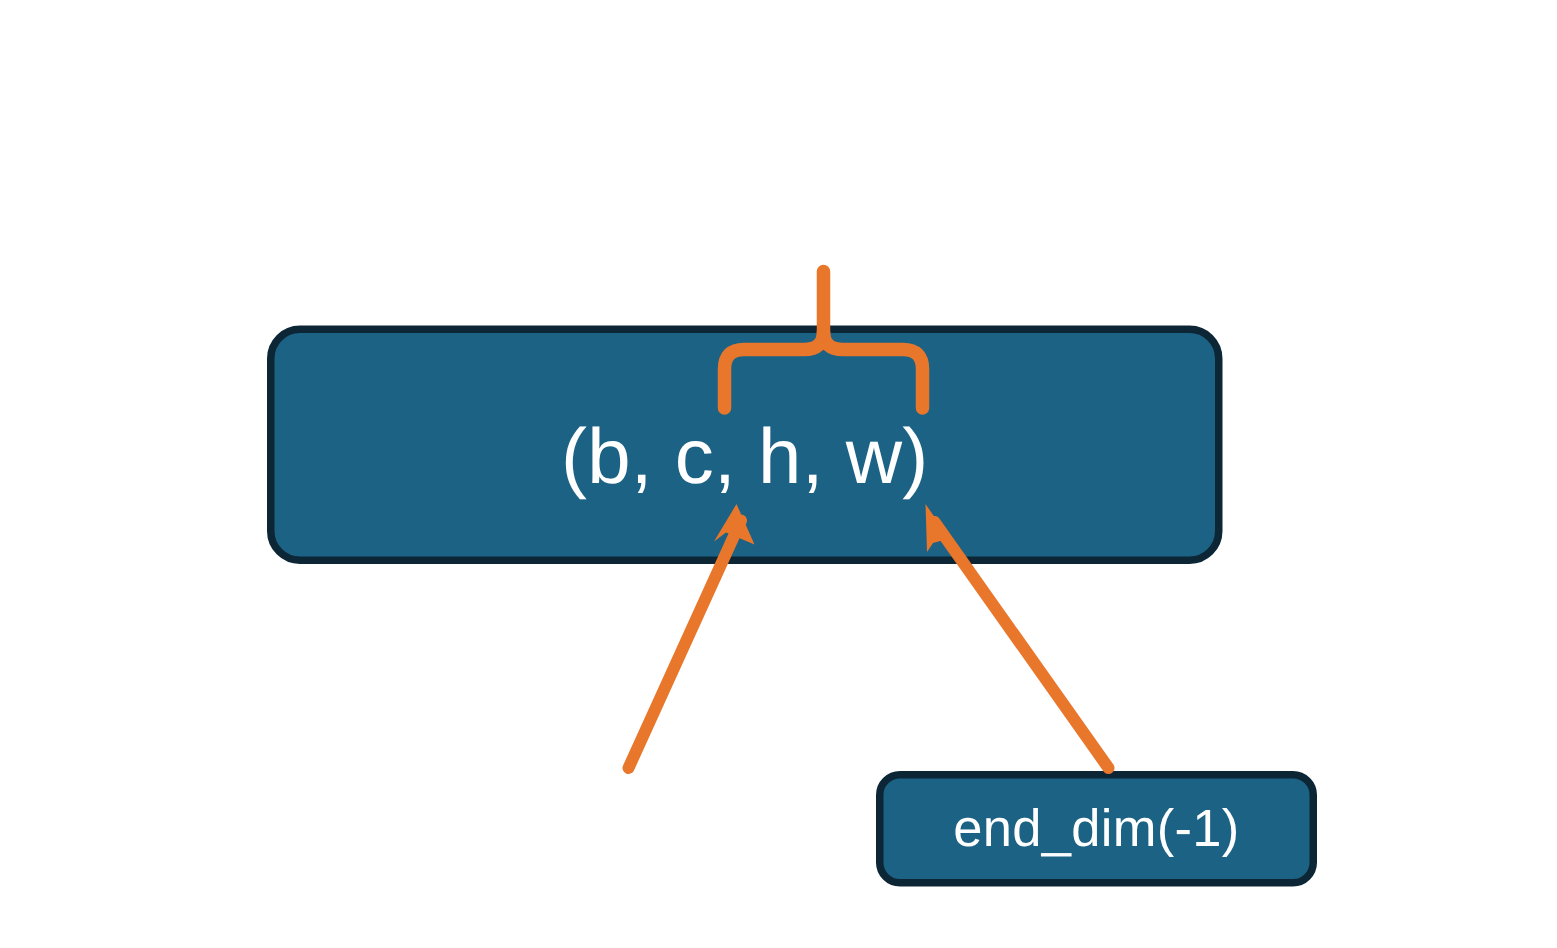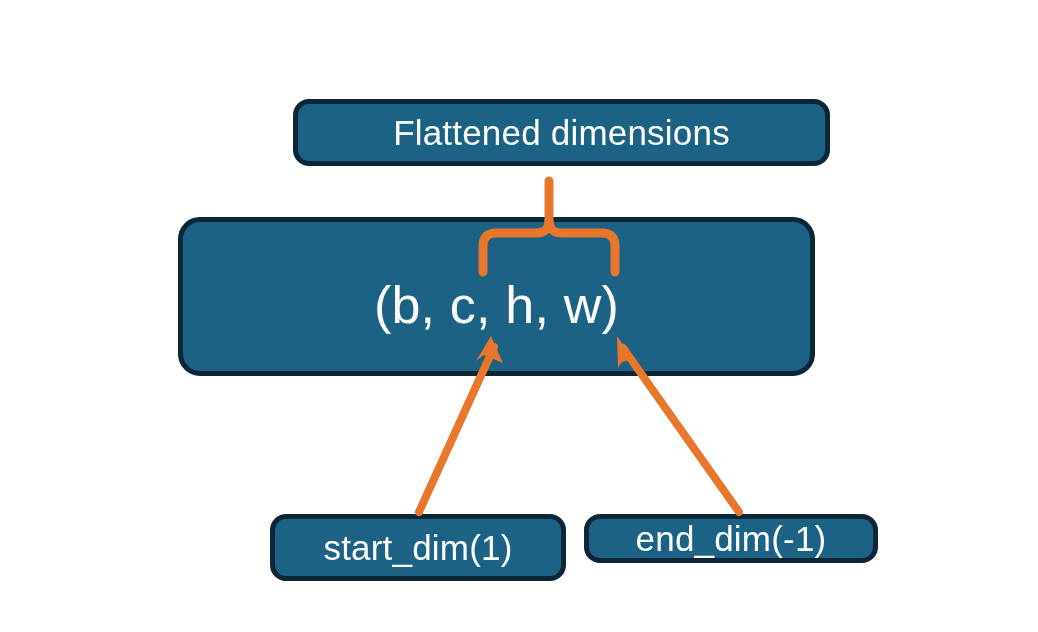--- a/index.html
+++ b/index.html
@@ -59,52 +59,46 @@
     left: 270px;
     top: 514px;
     width: 296px;
     height: 67px;
     font-size: 35px;
   }
   #node-end {
     left: 584px;
     top: 514px;
     width: 294px;
-    height: 49px;
+    height: 77px;
     font-size: 35px;
   }
   #connector-layer {
     position: absolute;
     left: 0;
     top: 0;
     width: 1038px;
     height: 632px;
     z-index: 3;
     pointer-events: none;
   }
   #connector-layer .hit {
     pointer-events: auto;
   }
 </style>
 </head>
 <body>
 
 <div id="canvas">
 
-  <div class="node" id="node-flattened">
-    <span class="node-label">Flattened dimensions</span>
-  </div>
 
   <div class="node" id="node-tuple">
     <span class="node-label">(b, c, h, w)</span>
   </div>
 
-  <div class="node" id="node-start">
-    <span class="node-label">start_dim(1)</span>
-  </div>
 
   <div class="node" id="node-end">
     <span class="node-label">end_dim(-1)</span>
   </div>
 
   <svg id="connector-layer" viewBox="0 0 1038 632">
 
     <g>
       <path class="hit" d="M 483 272
                L 483 246

